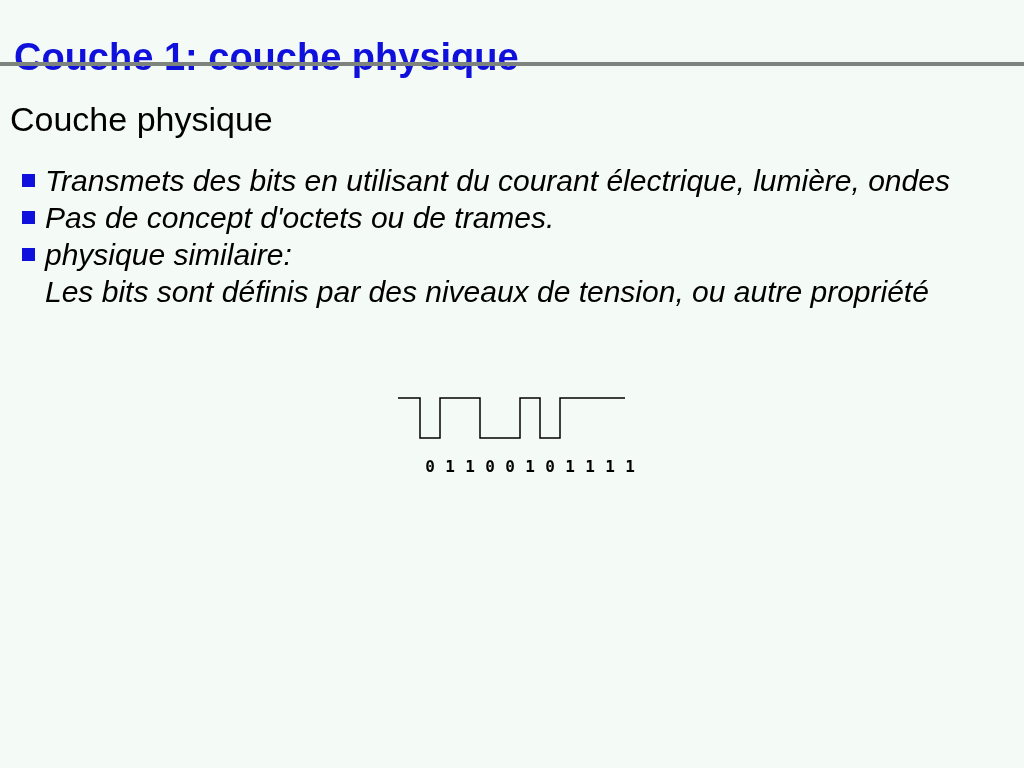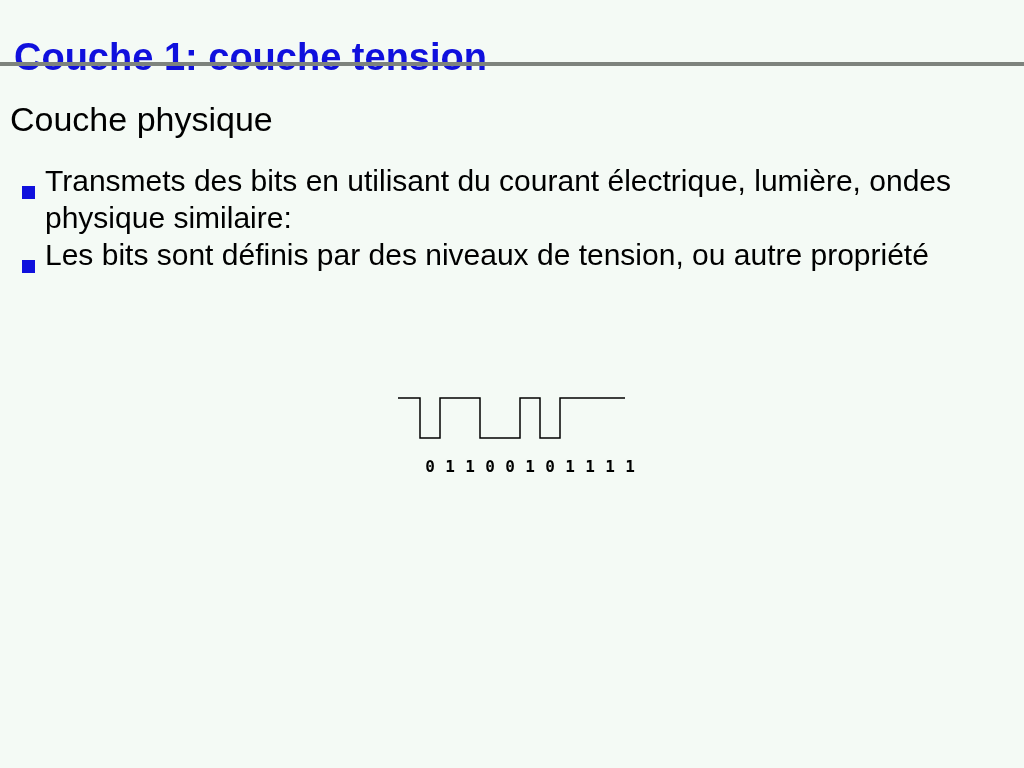--- a/index.html
+++ b/index.html
@@ -37,21 +37,22 @@
     white-space: nowrap;
   }
   .bullet-list {
     position: absolute;
     left: 22px;
     top: 162px;
     width: 980px;
   }
   .bullet-item {
     display: flex;
-    align-items: flex-end;
+    align-items: flex-start;
+    font-style: italic;
   }
   .bullet-marker {
     flex: 0 0 auto;
     width: 13px;
     height: 13px;
     margin-top: 12px;
     margin-right: 10px;
   }
   .bullet-text {
     font-size: 30px;
@@ -82,31 +83,37 @@
     text-align: center;
     font-family: "DejaVu Sans Mono", monospace;
     font-size: 16px;
     font-weight: bold;
     line-height: 18px;
   }
 </style>
 </head>
 <body style="background: rgb(244, 250, 245);">
 
-<h1 class="slide-title" style="color: rgb(16, 16, 221);">Couche 1: couche tension</h1>
+<h1 class="slide-title" style="color: rgb(16, 16, 221);">Couche 1: couche physique</h1>
 
 <div class="title-rule" style="background: rgb(125, 131, 125);"></div>
 
 <h2 class="slide-subtitle">Couche physique</h2>
 
 <div class="bullet-list">
   <div class="bullet-item">
     <span class="bullet-marker" style="background: rgb(16, 16, 221);"></span>
     <div class="bullet-text">
       <div class="bullet-line">Transmets des bits en utilisant du courant électrique, lumière, ondes</div>
+    </div>
+  </div>
+  <div class="bullet-item">
+    <span class="bullet-marker" style="background: rgb(16, 16, 221);"></span>
+    <div class="bullet-text">
+      <div class="bullet-line">Pas de concept d'octets ou de trames.</div>
     </div>
   </div>
   <div class="bullet-item">
     <span class="bullet-marker" style="background: rgb(16, 16, 221);"></span>
     <div class="bullet-text">
       <div class="bullet-line">physique similaire:</div>
       <div class="bullet-line">Les bits sont définis par des niveaux de tension, ou autre propriété</div>
     </div>
   </div>
 </div>

